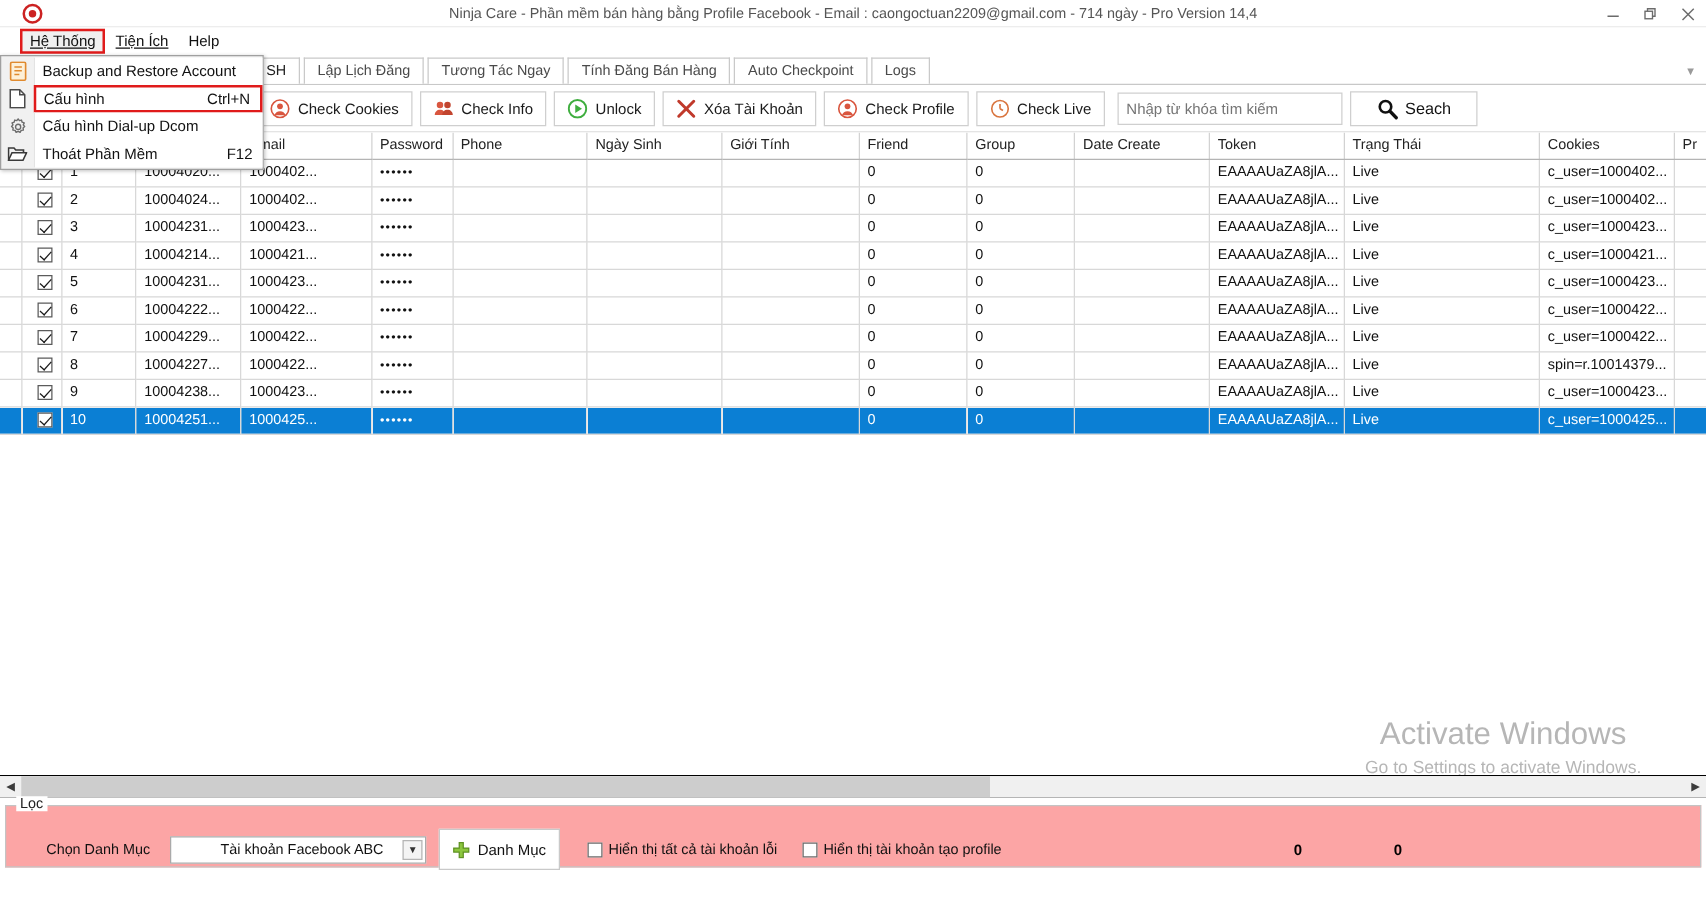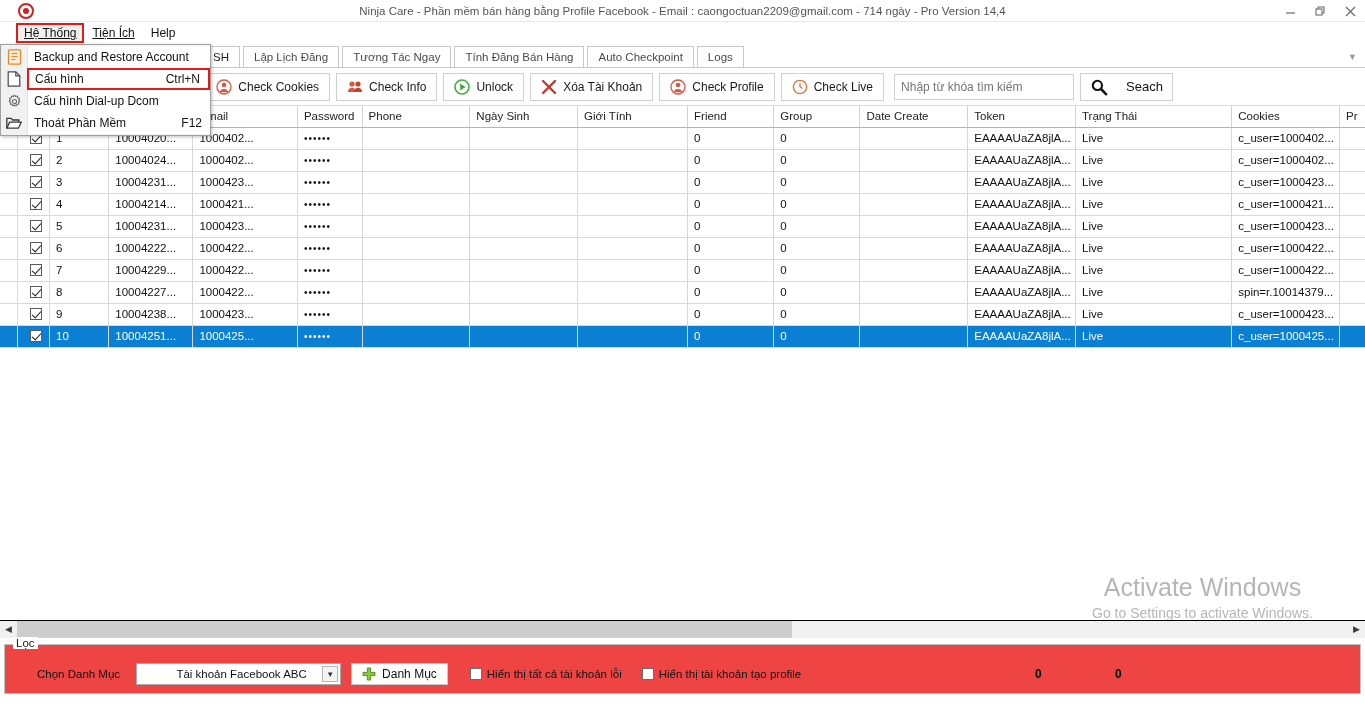--- a/index.html
+++ b/index.html
@@ -161,22 +161,22 @@
     background: #ffffff;
     font-size: 12px; color: #9a9a9a;
     padding: 0 6px;
     font-family: "Liberation Sans", sans-serif;
     margin-left: 4px;
   }
   .search-btn {
     height: 28px;
     border: 1px solid #cfcfcf;
     background: #ffffff;
-    display: flex; align-items: center; gap: 18px;
-    padding: 0 9px;
+    display: flex; align-items: center; gap: 5px;
+    padding: 0 20px;
     font-size: 13px; color: #111;
   }
 
   
   .gridwrap {
     position: relative;
     height: 515px;
     background: #ffffff;
     overflow: hidden;
     border-bottom: 1px solid #000000;
@@ -260,21 +260,21 @@
     width: 775px; height: 17px;
     background: #cdcdcd;
   }
 
   
   .filterpanel {
     position: relative;
     height: 50px;
     margin: 6px 4px 0 4px;
     border: 1px solid #c4c4c4;
-    background: #ef4444;
+    background: #fca5a5;
   }
   .fp-legend {
     position: absolute; left: 8px; top: -8px;
     background: #ffffff; padding: 0 3px;
     font-size: 11.5px; color: #222222;
   }
   .fp-inner {
     position: absolute; left: 0; right: 0; top: 18px;
     display: flex; align-items: center;
     padding-left: 32px; gap: 10px;
@@ -292,21 +292,21 @@
   }
   .combo-arrow {
     position: absolute; right: 2px; top: 2px;
     width: 16px; height: 16px;
     border: 1px solid #b5b5b5;
     background: #f4f4f4;
     display: flex; align-items: center; justify-content: center;
     font-size: 8px; color: #333;
   }
   .danhmuc-btn {
-    height: 22px;
+    height: 33px;
     border: 1px solid #c9c9c9;
     background: #ffffff;
     display: flex; align-items: center; gap: 6px;
     padding: 0 10px;
     font-size: 12px; color: #111;
   }
   .chk-wrap { display: flex; align-items: center; gap: 5px; font-size: 11.5px; color: #111; }
   .chk-box {
     width: 12px; height: 12px;
     border: 1px solid #6b6b6b; background: #fff;

